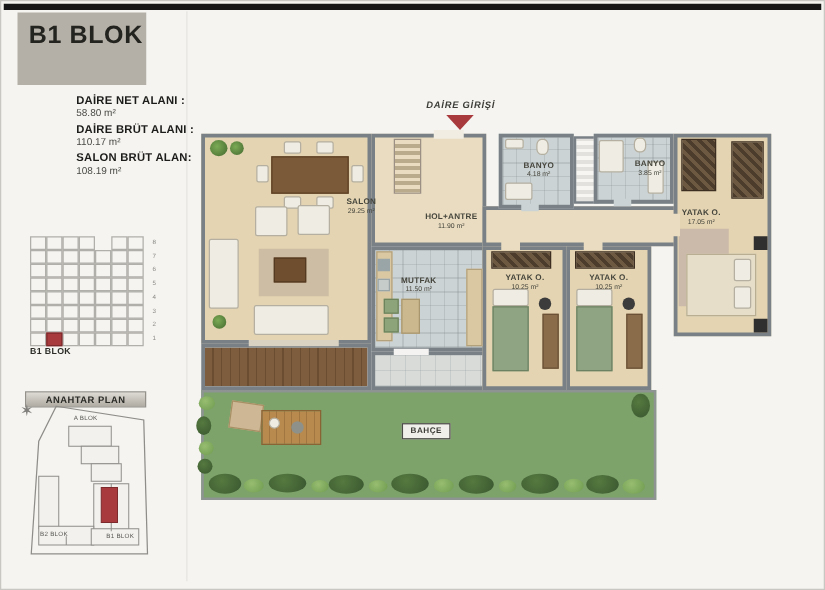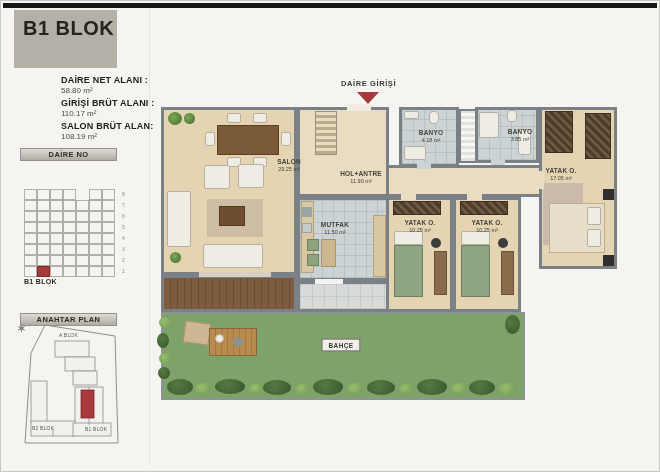--- a/index.html
+++ b/index.html
@@ -69,29 +69,28 @@
 
   <div class="abs title-block">
     <div class="title-line">B1 BLOK</div>
   </div>
 
   <div class="abs stat" style="top:74px;">
     <div class="lbl">DAİRE NET ALANI :</div>
     <div class="val">58.80 m²</div>
   </div>
   <div class="abs stat" style="top:97px;">
-    <div class="lbl">GİRİŞİ BRÜT ALANI :</div>
+    <div class="lbl">DAİRE BRÜT ALANI :</div>
     <div class="val">110.17 m²</div>
   </div>
   <div class="abs stat" style="top:120px;">
     <div class="lbl">SALON BRÜT ALAN:</div>
     <div class="val">108.19 m²</div>
   </div>
 
-  <div class="abs sec-hdr" style="top:147px;">DAİRE NO</div>
   <div class="abs" id="daire-grid">
       <div class="grid-cell"></div>
       <div class="grid-cell"></div>
       <div class="grid-cell"></div>
       <div class="grid-cell"></div>
       <div class="grid-cell gap"></div>
       <div class="grid-cell"></div>
       <div class="grid-cell"></div>
       <div class="grid-cell"></div>
       <div class="grid-cell"></div>
@@ -169,21 +168,21 @@
       <rect x="58" y="104" width="38" height="13"></rect>
       <line x1="38" y1="110" x2="38" y2="117"></line>
       <line x1="74" y1="68" x2="74" y2="106"></line>
     </g>
     <rect x="66" y="71" width="13" height="28" fill="#a8393c" stroke="#7c2a2c" stroke-width="0.8"></rect>
   </svg>
   <div class="abs keyplan-lbl" style="left:58px;top:331px;">A BLOK</div>
   <div class="abs keyplan-lbl" style="left:31px;top:424px;">B2 BLOK</div>
   <div class="abs keyplan-lbl" style="left:84px;top:425px;">B1 BLOK</div>
 
-  <div class="abs entry-lbl" style="left:340px;top:78px;">DAİRE GİRİŞİ</div>
+  <div class="abs entry-lbl" style="left:340px;top:78px;font-style:italic;">DAİRE GİRİŞİ</div>
   <div class="abs entry-arrow" style="left:356px;top:91px;"></div>
 
   <div class="room wood-a" style="left:160px;top:106px;width:136px;height:168px;"></div>
   <div class="room deck" style="left:160px;top:274px;width:136px;height:37px;"></div>
   <div class="room wood-b" style="left:296px;top:106px;width:92px;height:90px;"></div>
   <div class="room wood-b" style="left:385px;top:164px;width:156px;height:32px;"></div>
   <div class="room tile" style="left:296px;top:196px;width:92px;height:84px;"></div>
   <div class="room tile-light" style="left:296px;top:280px;width:92px;height:31px;"></div>
   <div class="room tile" style="left:398px;top:106px;width:60px;height:60px;"></div>
   <div class="abs shaft" style="left:458px;top:108px;width:16px;height:50px;"></div>

